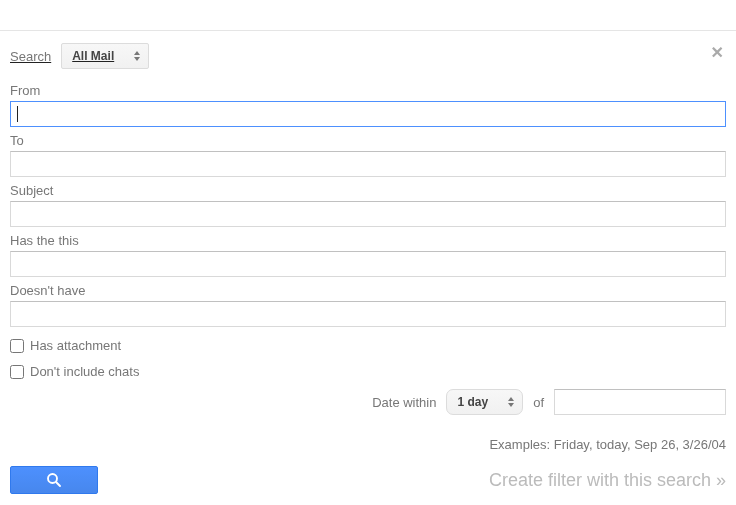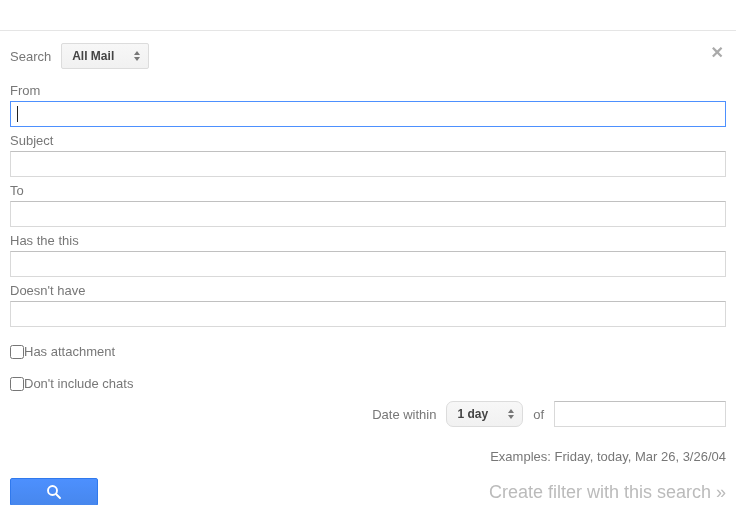--- a/index.html
+++ b/index.html
@@ -33,20 +33,21 @@
     font-size: 16px;
     cursor: pointer;
     font-weight: bold;
     line-height: 1;
   }
   .search-row {
     display: flex;
     align-items: center;
     gap: 10px;
     margin-bottom: 14px;
+    text-decoration: underline;
   }
   .search-label {
     color: #777;
     font-size: 13px;
   }
   .select-wrap {
     display: inline-flex;
     align-items: center;
     background: linear-gradient(#f7f7f7, #f1f1f1);
     border: 1px solid #dcdcdc;
@@ -93,21 +94,22 @@
     font-size: 13px;
     height: 26px;
     outline: none;
   }
   .text-input.focused {
     border: 1px solid #4d90fe;
   }
   .checkbox-row {
     display: flex;
     align-items: center;
-    margin-top: 17px;
+    gap: 6px;
+    margin-top: 11px;
     color: #777;
     font-size: 13px;
   }
   .checkbox-row input[type="checkbox"] {
     width: 14px;
     height: 14px;
   }
   .date-row {
     display: flex;
     align-items: center;
@@ -195,26 +197,26 @@
 
   <div class="field-group">
     <label class="field-label">From</label>
     <div class="input-wrap">
       <input type="text" class="text-input focused" value="" style="">
       <div class="cursor-bar"></div>
     </div>
   </div>
 
   <div class="field-group">
+    <label class="field-label">To</label>
+    <input type="text" class="text-input" value="" style="">
+  </div>
+
+  <div class="field-group">
     <label class="field-label">Subject</label>
-    <input type="text" class="text-input" value="" style="">
-  </div>
-
-  <div class="field-group">
-    <label class="field-label">To</label>
     <input type="text" class="text-input" value="" style="">
   </div>
 
   <div class="field-group">
     <label class="field-label">Has the this</label>
     <input type="text" class="text-input" value="" style="">
   </div>
 
   <div class="field-group">
     <label class="field-label">Doesn't have</label>
@@ -237,21 +239,21 @@
       <span>1 day</span>
       <span class="arrows">
         <span class="arrow-up"></span>
         <span class="arrow-down"></span>
       </span>
     </div>
     <span>of</span>
     <input type="text" class="date-input" value="" style="">
   </div>
 
-  <div class="examples">Examples: Friday, today, Mar 26, 3/26/04</div>
+  <div class="examples">Examples: Friday, today, Sep 26, 3/26/04</div>
 
   <div class="footer">
     <button class="search-btn">
       <svg width="18" height="18" viewBox="0 0 24 24" fill="none">
         <circle cx="10" cy="10" r="6" stroke="#fff" stroke-width="2.5"></circle>
         <line x1="15" y1="15" x2="20" y2="20" stroke="#fff" stroke-width="2.5" stroke-linecap="round"></line>
       </svg>
     </button>
     <span class="filter-link">Create filter with this search »</span>
   </div>

